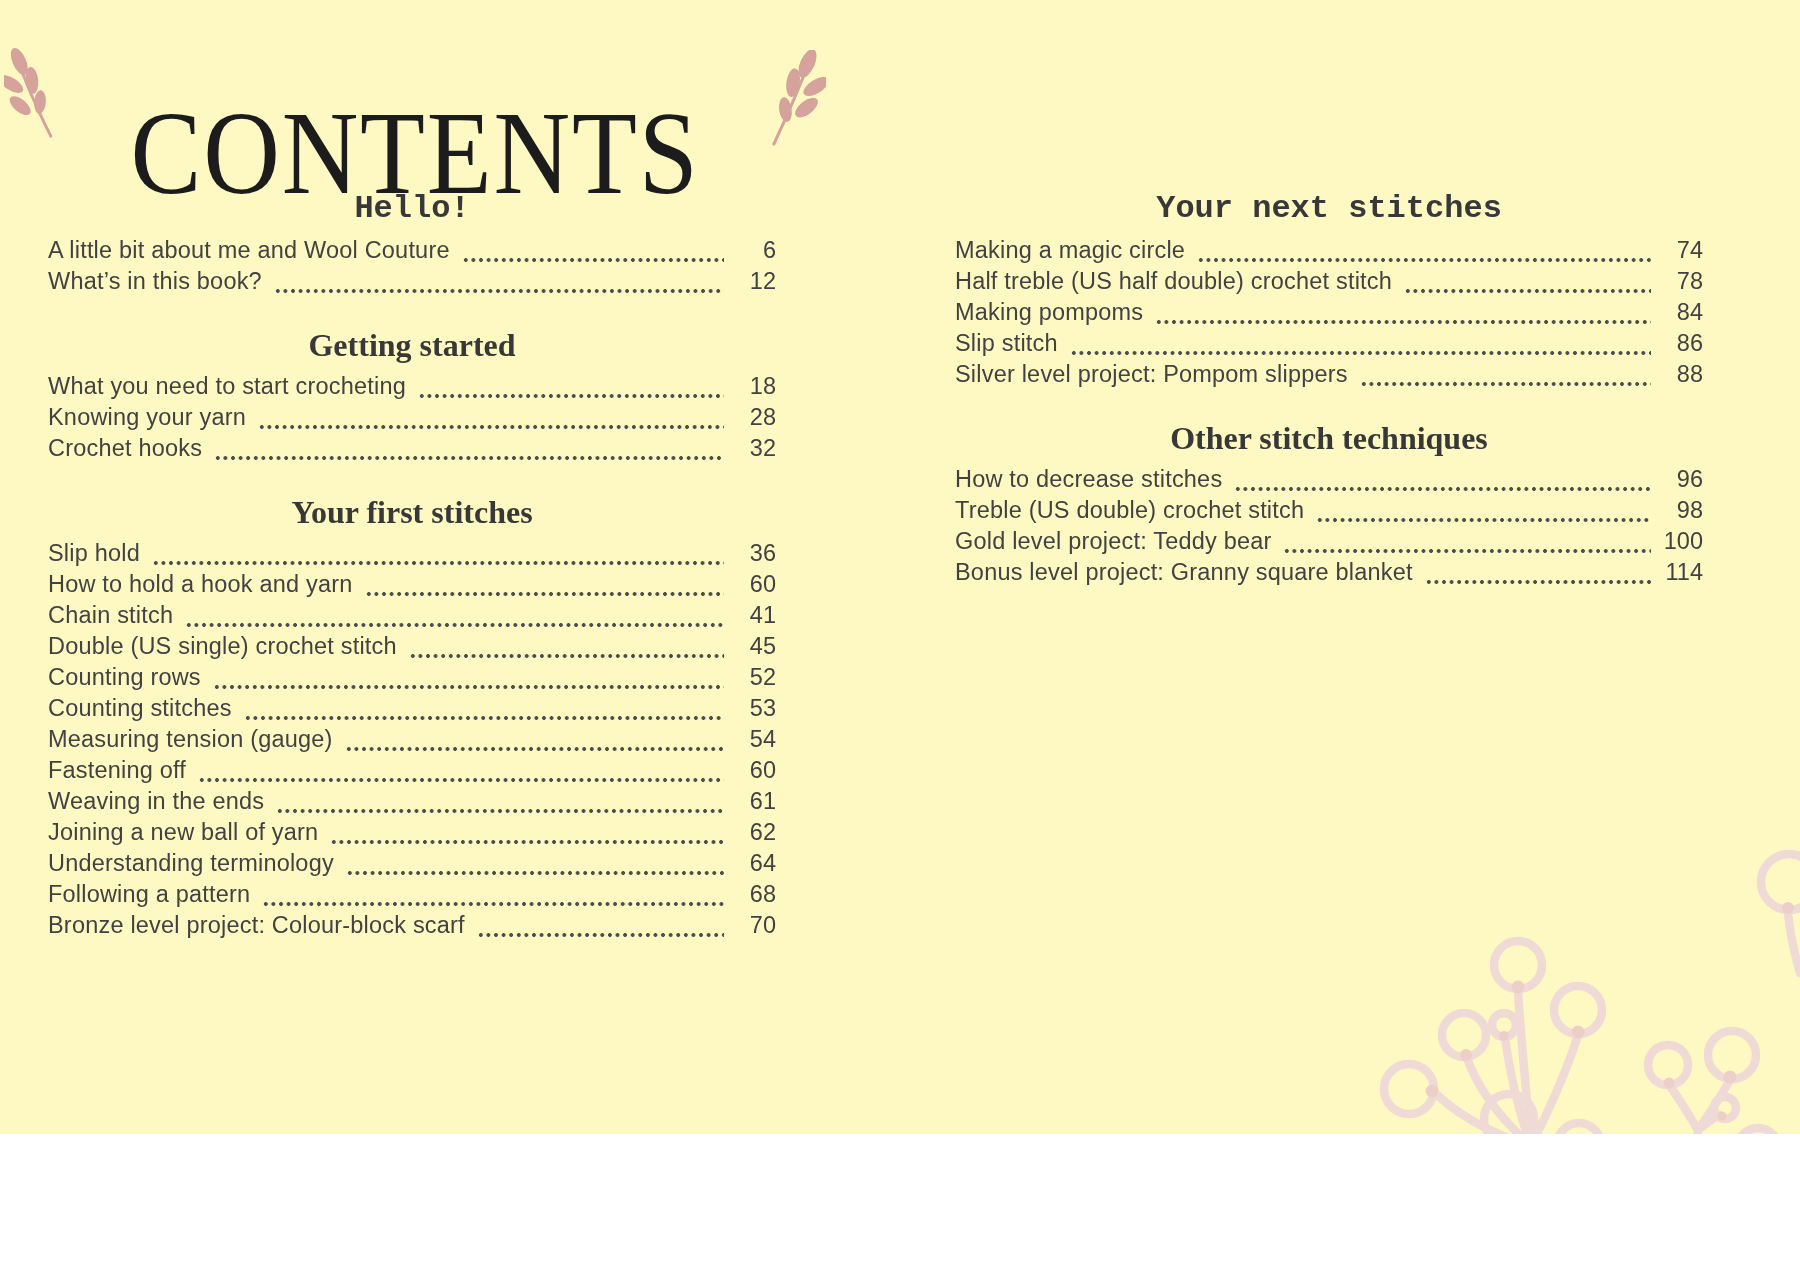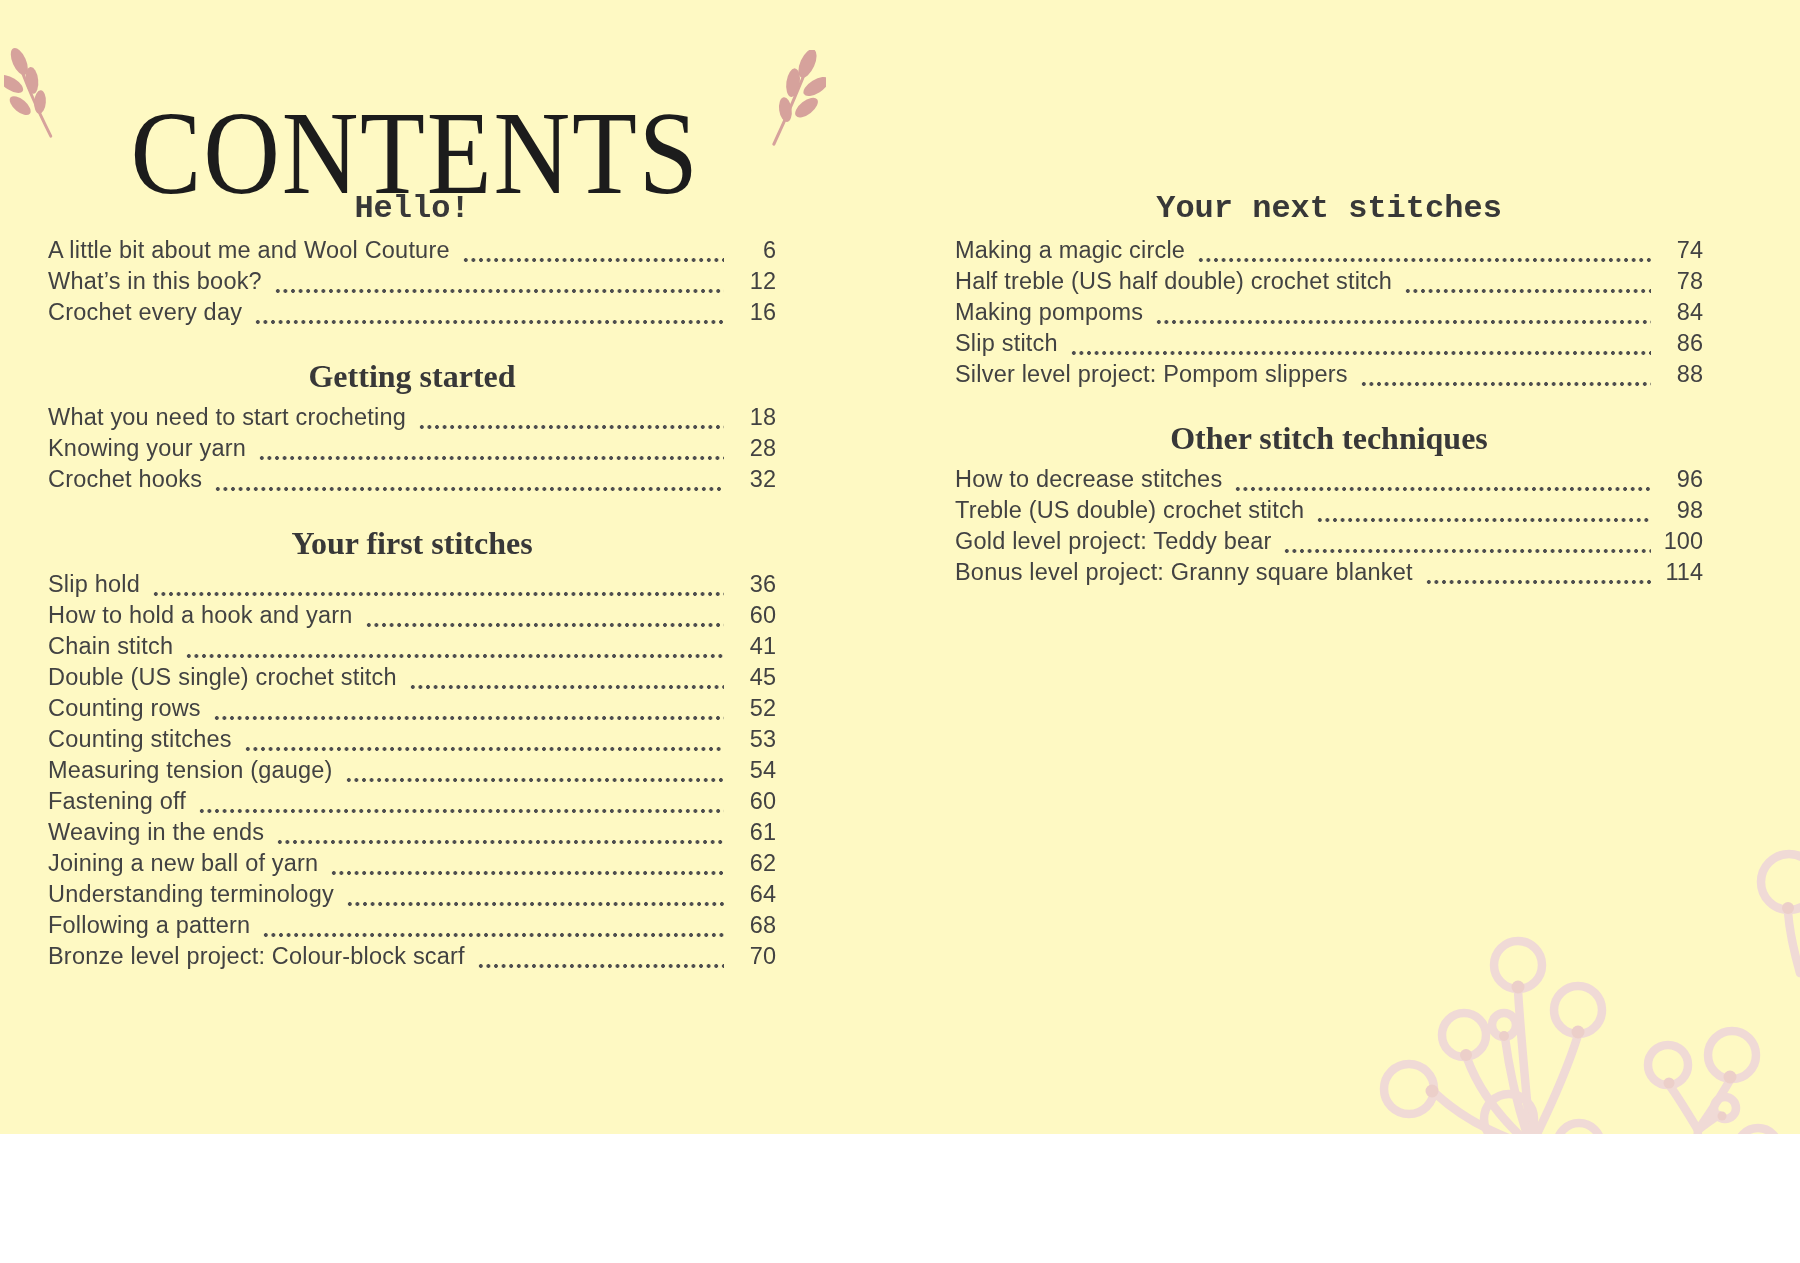--- a/index.html
+++ b/index.html
@@ -81,25 +81,20 @@
             <span class="toc-leader"></span>
             <span class="toc-page">6</span>
           </div>
 
           <div class="toc-row">
             <span class="toc-label">What’s in this book?</span>
             <span class="toc-leader"></span>
             <span class="toc-page">12</span>
           </div>
 
-          <div class="toc-row">
-            <span class="toc-label">Crochet every day</span>
-            <span class="toc-leader"></span>
-            <span class="toc-page">16</span>
-          </div>
         </div>
     </div>
 
     <div class="toc-section">
       <h2 class="toc-heading">Getting started</h2>
       <div>
 
           <div class="toc-row">
             <span class="toc-label">What you need to start crocheting</span>
             <span class="toc-leader"></span>

